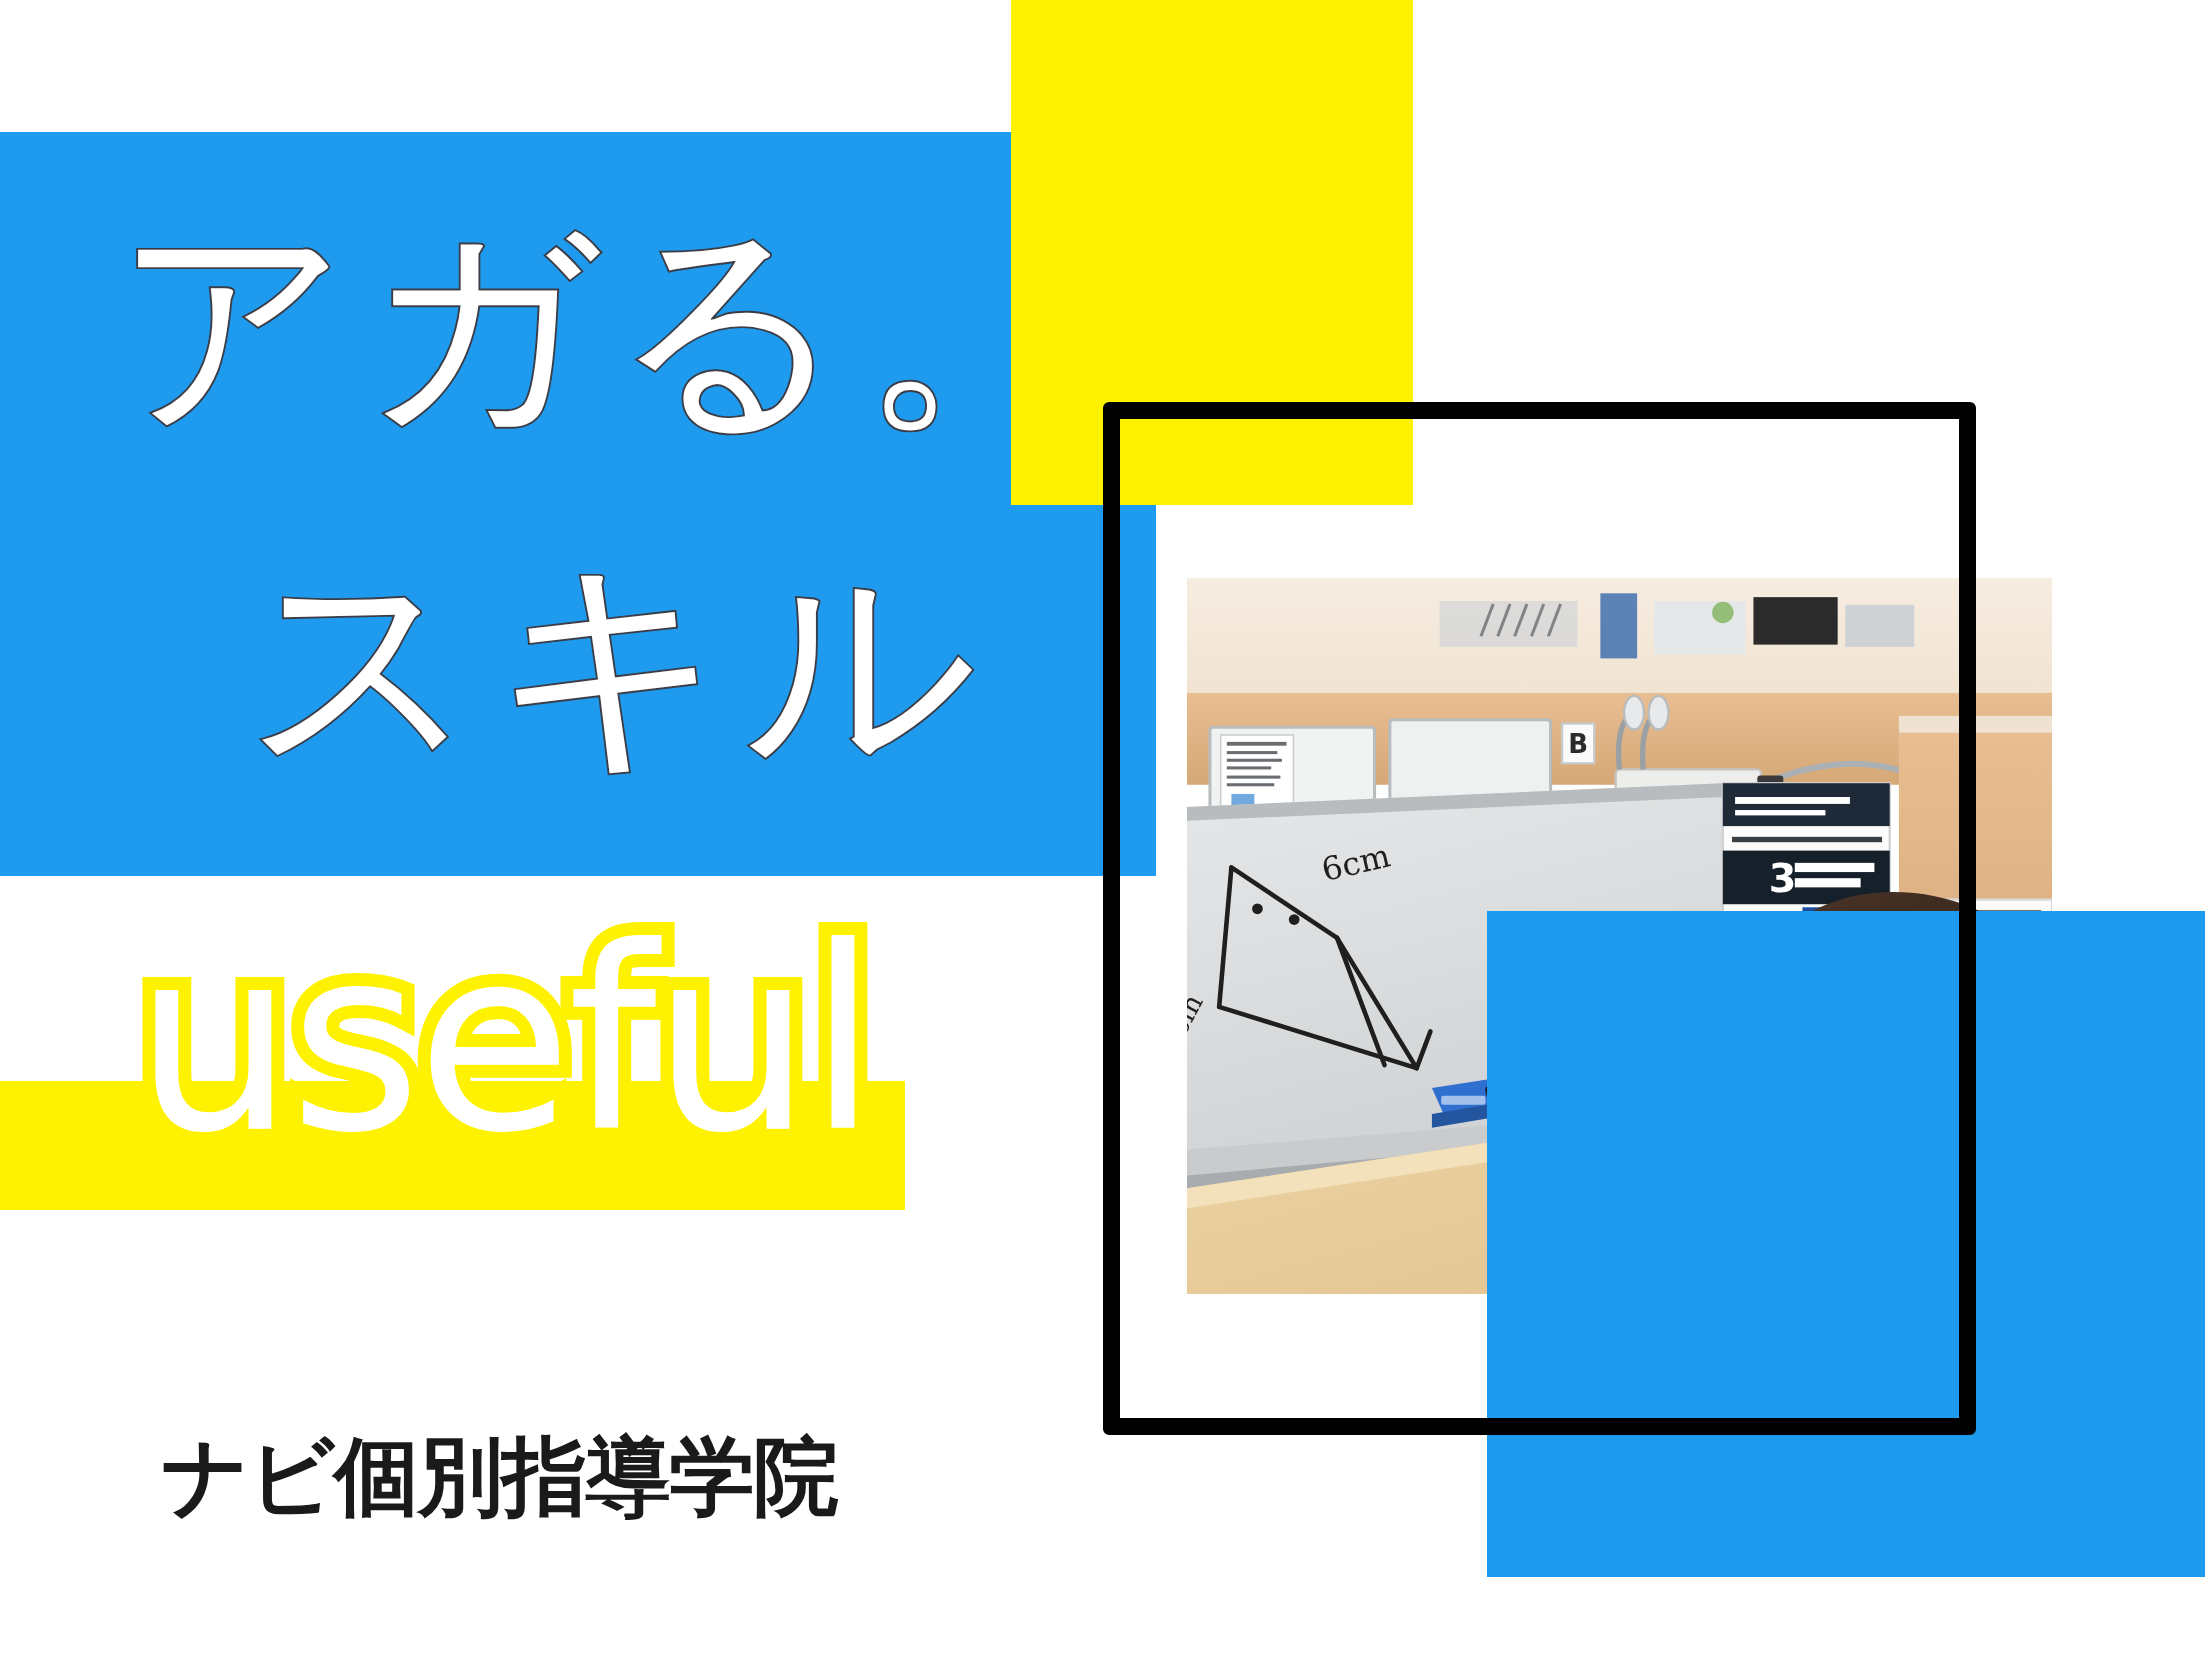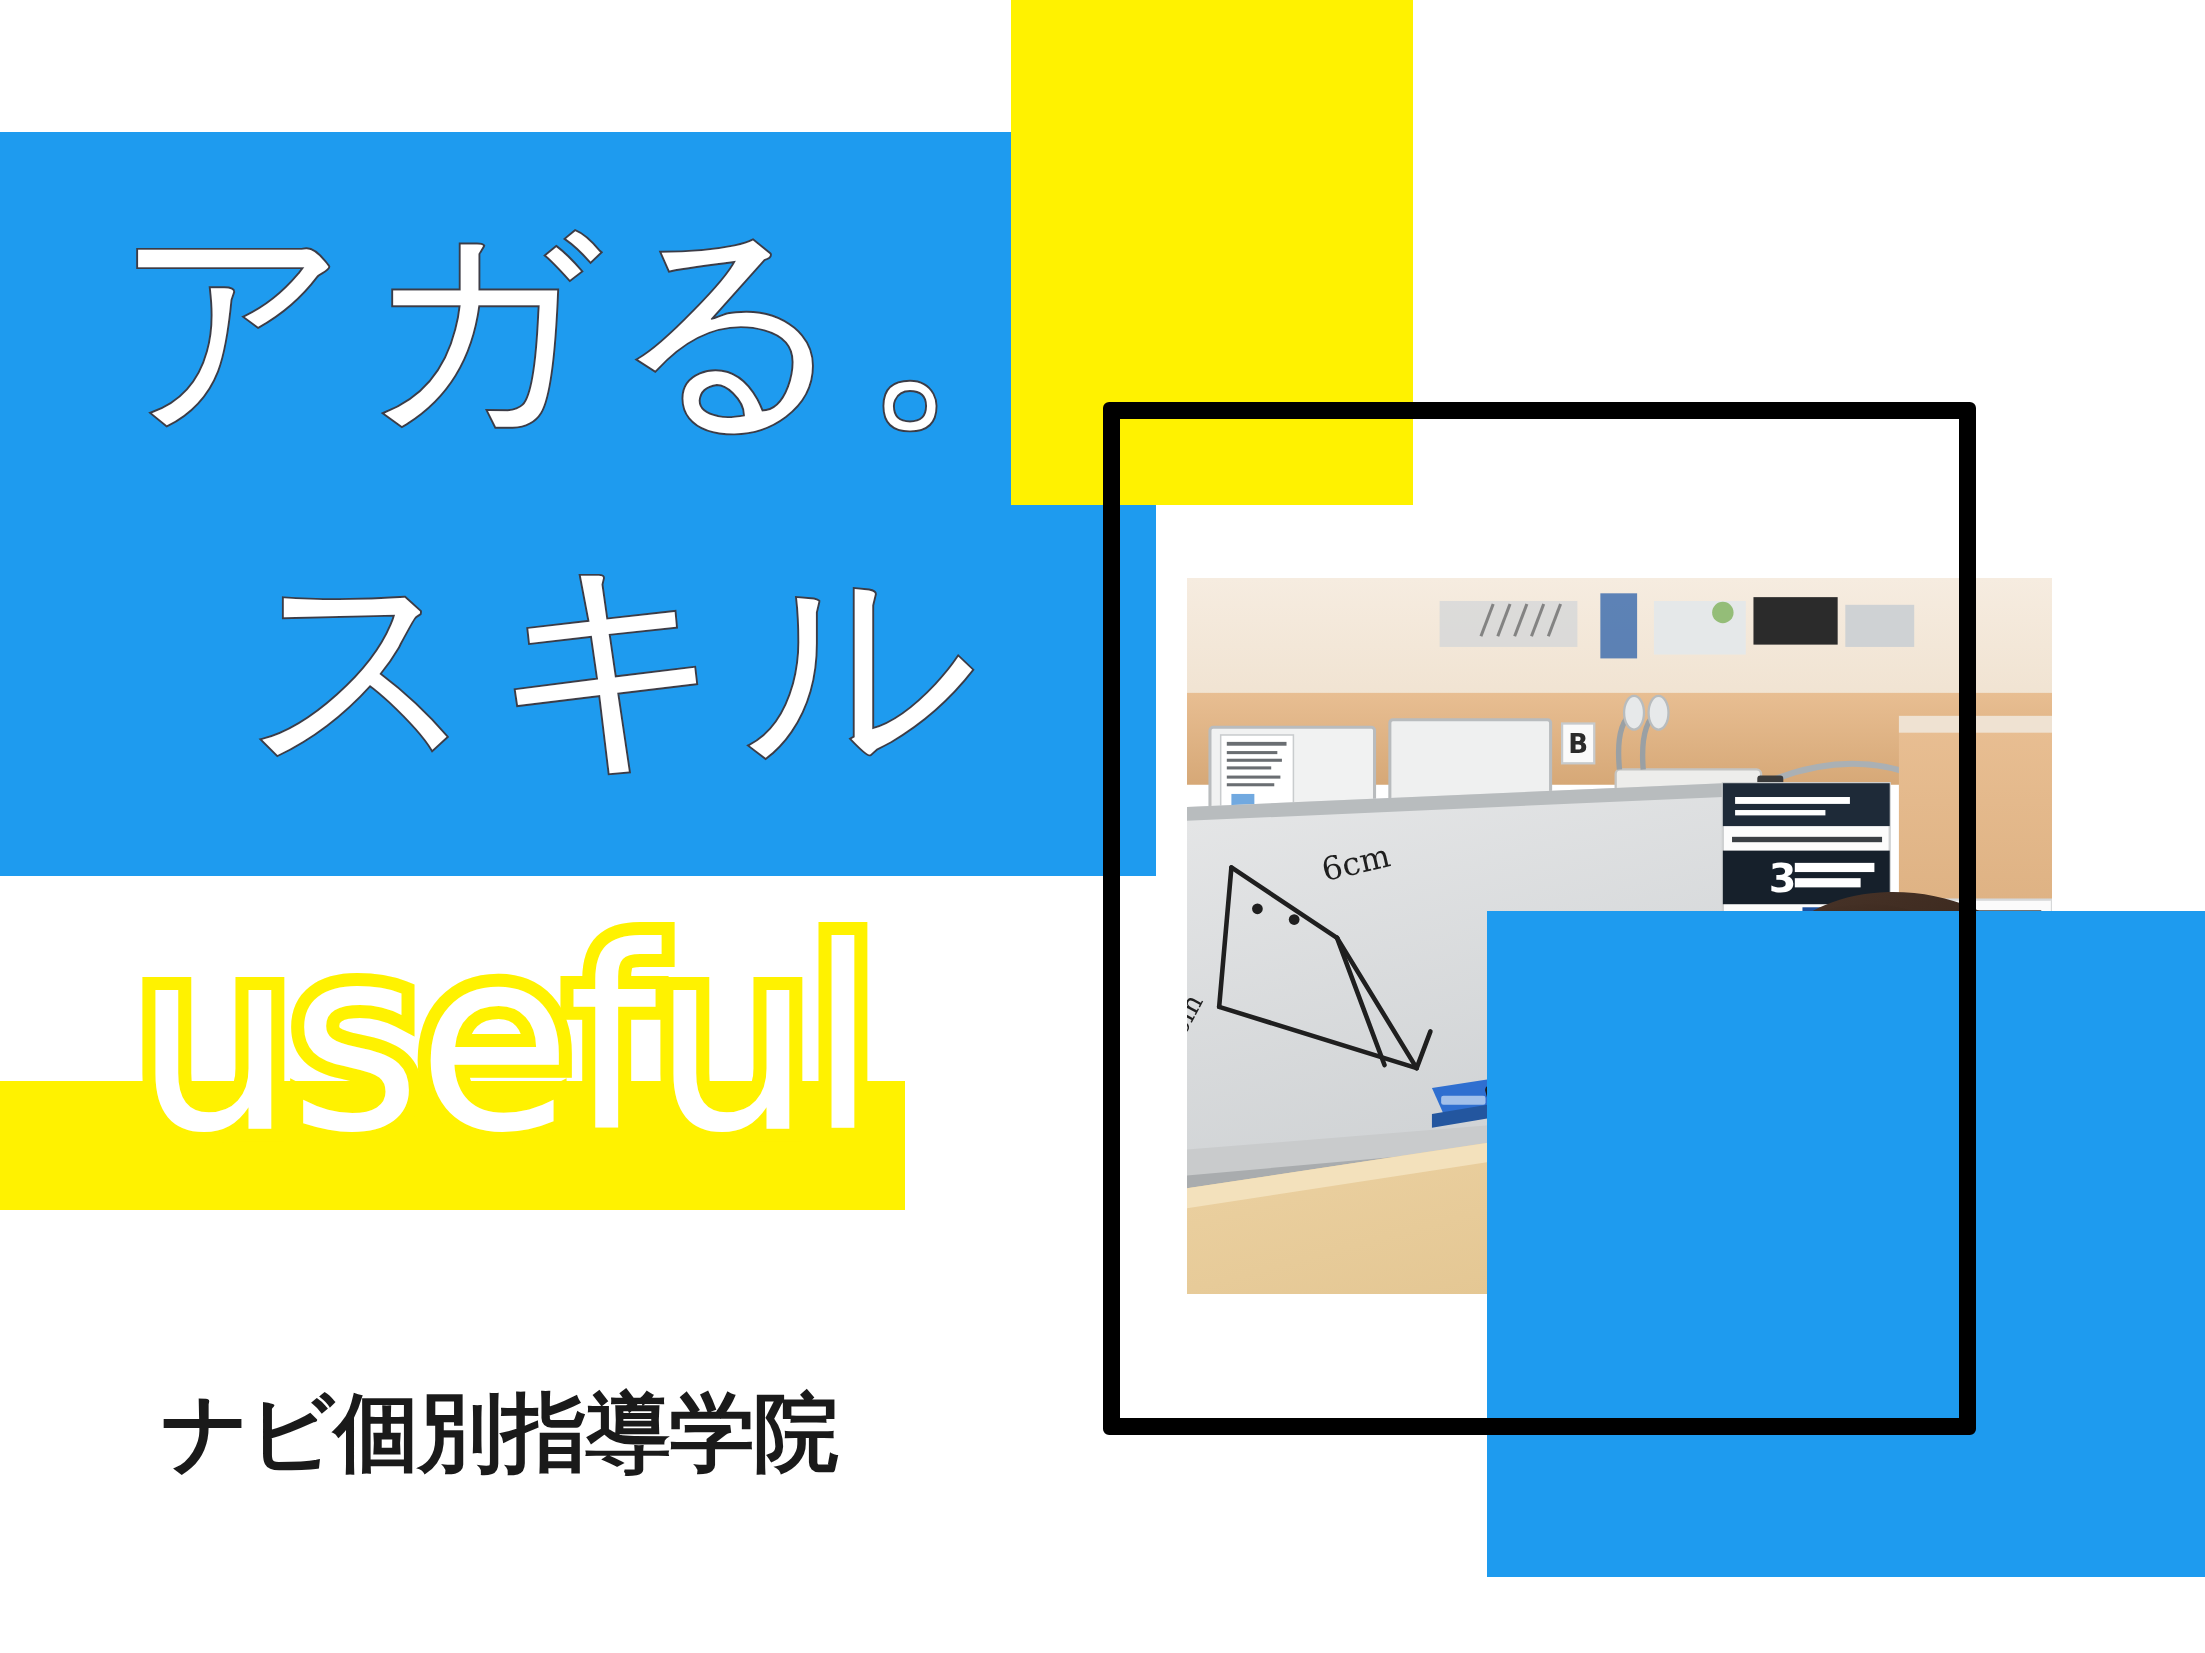--- a/index.html
+++ b/index.html
@@ -32,21 +32,21 @@
   #useful{position:absolute;left:134px;top:875px;width:812px;height:322px;}
   #useful svg{display:block;width:100%;height:100%;}
   .uf{fill:#ffffff;stroke:#FFF200;stroke-width:34;paint-order:stroke fill;
       font-family:"DejaVu Sans",sans-serif;}
 
   
   #logo{position:absolute;left:162px;top:1378px;width:835px;height:161px;
         display:flex;align-items:flex-start;gap:26px;}
   #logo-mark{width:115px;flex:0 0 115px;}
   #logo-mark svg{display:block;width:115px;height:145px;}
-  #logo-word{flex:1;padding-top:4.6px;}
+  #logo-word{flex:1;padding-top:4.6px;margin-top:44px;}
   #logo-word svg{display:block;width:100%;height:103px;}
 </style>
 </head>
 <body>
 
 <div class="stage">
 
   <div class="blk" id="blue-main" style="left: 0px; top: 132px; width: 1156px; height: 744px; background: rgb(30, 155, 239);"></div>
   <div class="blk" id="yellow-top" style="left: 1011px; top: 0px; width: 402px; height: 505px; background: rgb(255, 242, 0);"></div>
 

